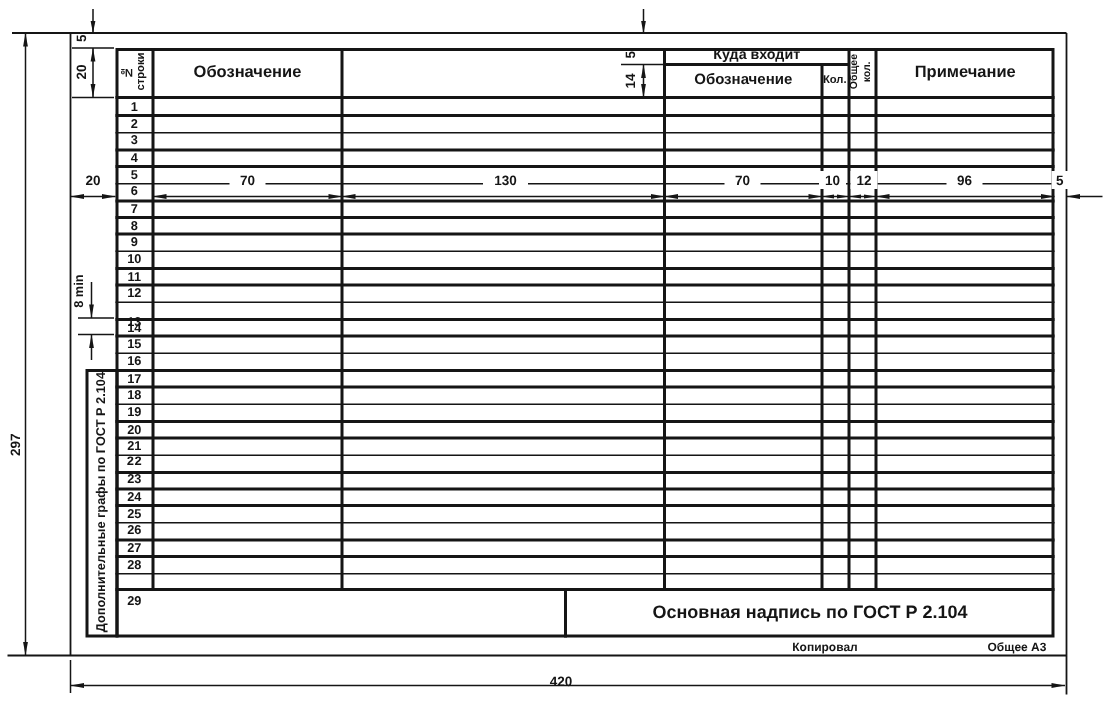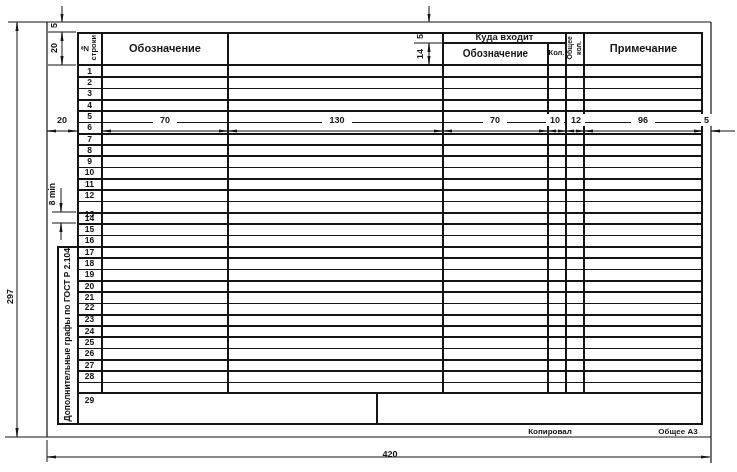--- a/index.html
+++ b/index.html
@@ -155,24 +155,25 @@
       <div class="row-num" style="top: 359.06px; height: 11.31px;">27</div>
       <div class="row-line" style="top: 381.68px;"></div>
       <div class="row-num" style="top: 370.37px; height: 11.31px;">28</div>
       <div class="row-num" style="top: 394px; height: 11.31px;">29</div>
     </div>
 
   <div class="cell" style="left:58px;top:247px;width:20px;height:176px;font-size:8.5px;font-weight:600;">
     <span class="vtext">Дополнительные графы по ГОСТ Р 2.104</span>
   </div>
 
+  <div class="cell" style="left:379px;top:394px;width:322px;height:29px;font-size:12px;">Основная надпись по ГОСТ Р 2.104</div>
   <div class="smalltxt" style="left:510px;top:426px;width:80px;height:10px;">Копировал</div>
   <div class="smalltxt" style="left:650px;top:426px;width:56px;height:10px;">Общее А3</div>
 
-  <div class="dimlabel" style="left:368px;top:448px;width:44px;height:11px;">420</div>
+  <div class="dimlabel" style="left:352px;top:448px;width:44px;height:11px;">420</div>
   <div class="dimlabel" style="left:3px;top:277px;width:13px;height:40px;">
       <span class="vtext">297</span>
     </div>
   <div class="dimlabel" style="left:47px;top:20px;width:13px;height:12px;">
       <span class="vtext">5</span>
     </div>
   <div class="dimlabel" style="left:47px;top:36px;width:13px;height:25px;">
       <span class="vtext">20</span>
     </div>
   <div class="dimlabel" style="left:45px;top:176px;width:14px;height:36px;font-size:8.5px;">

